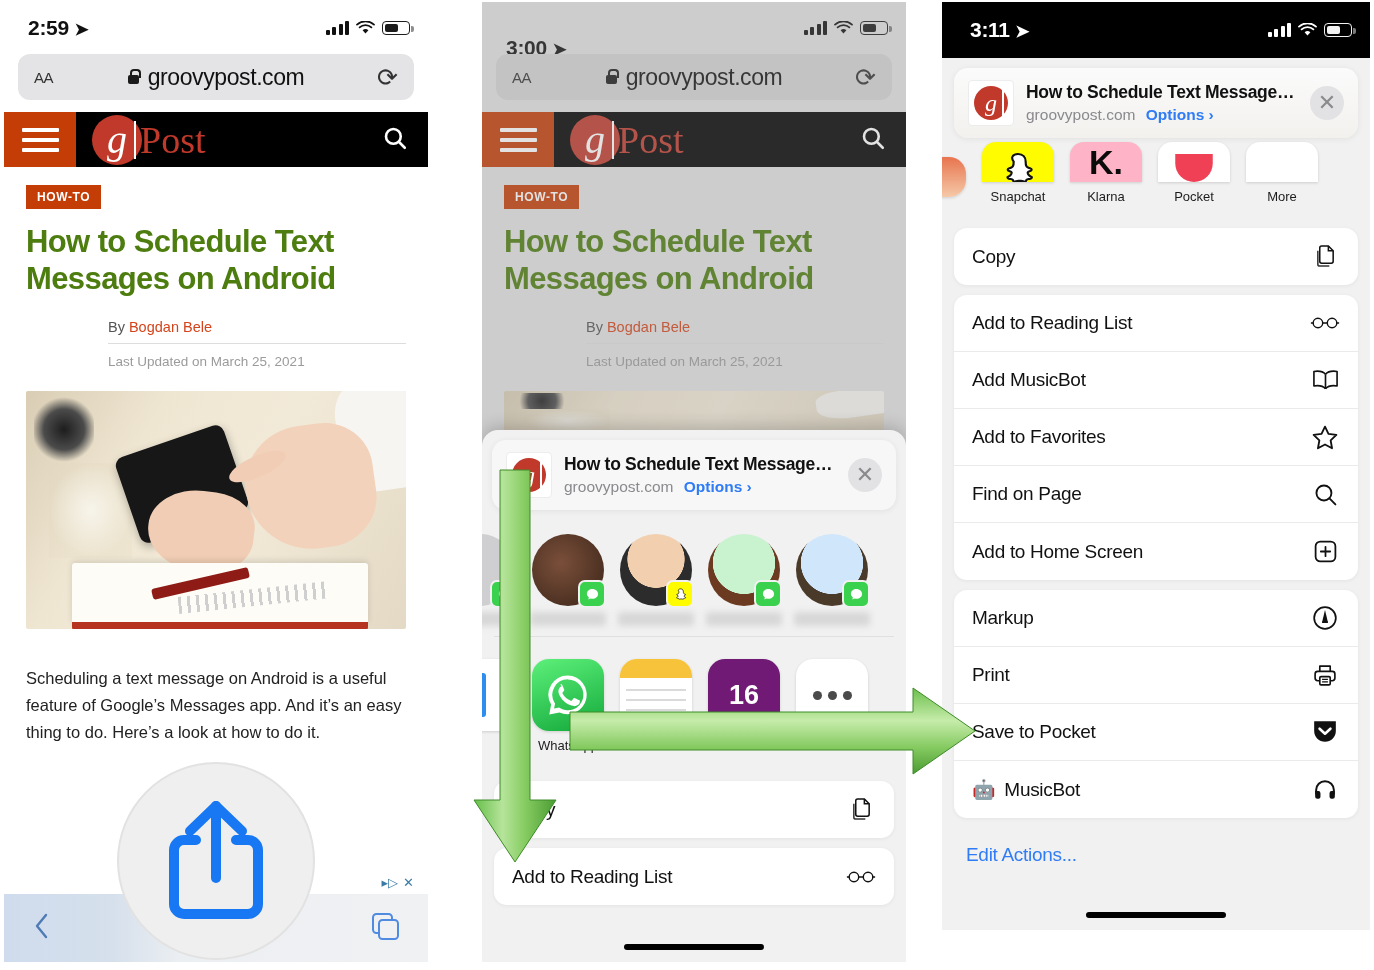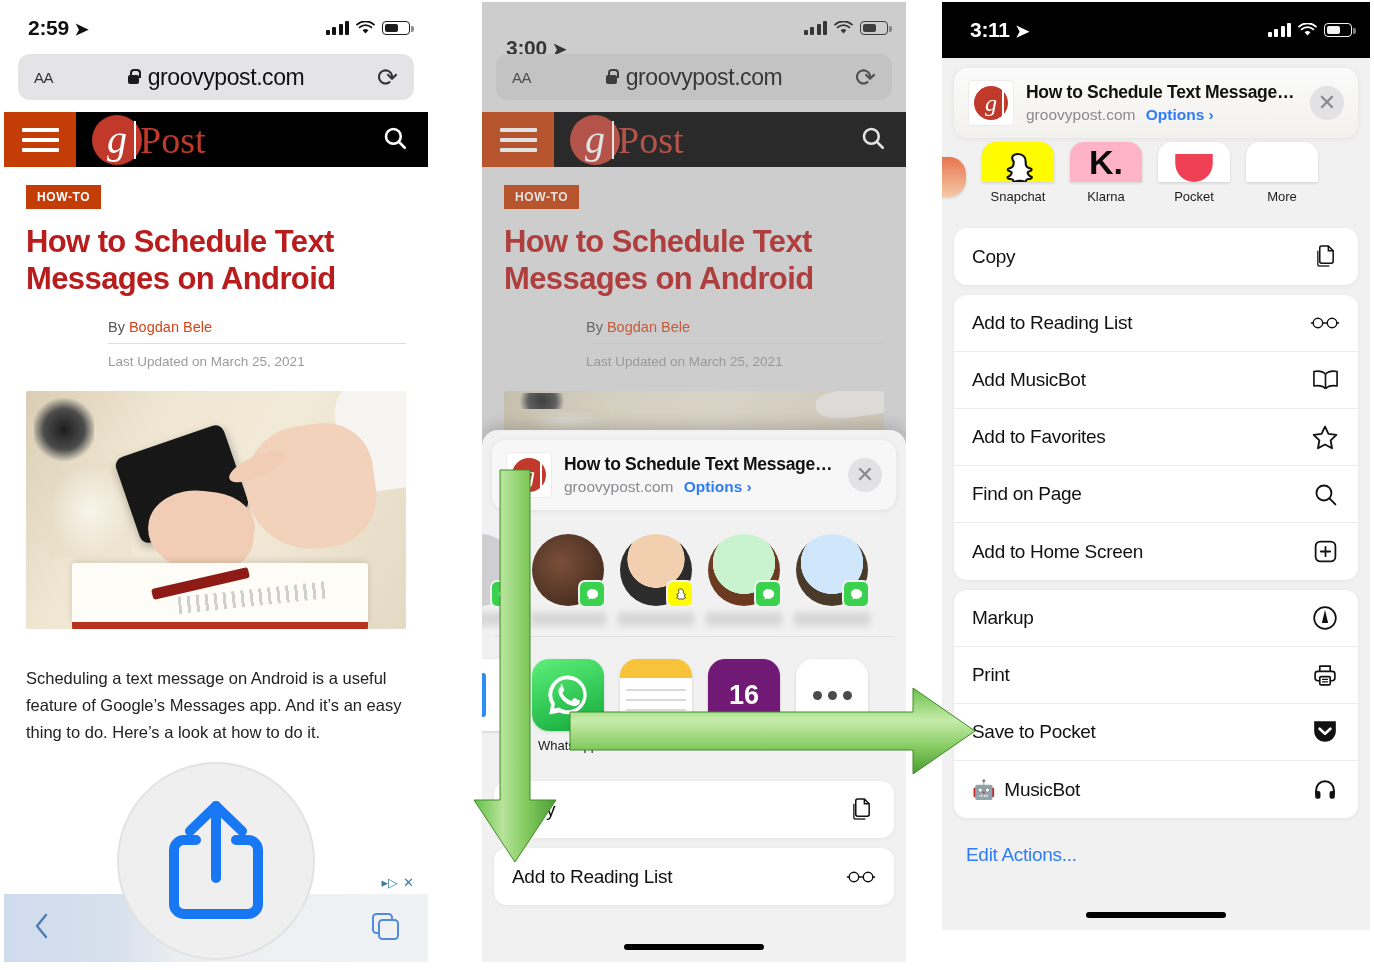--- a/index.html
+++ b/index.html
@@ -50,21 +50,21 @@
             display:flex; align-items:center; justify-content:center; line-height:1;
             position:relative; }
   .logo-g::after{content:""; position:absolute; right:6px; top:6px; bottom:6px; width:2px; background:#fff;}
   .logo-post { font-family:"Liberation Serif", serif; font-size:38px; color:#c0392b; margin-left:-2px; }
   .hdr-search { position:absolute; right:20px; color:#fff; }
 
   
   .article { padding:18px 22px 0; }
   .badge { display:inline-block; background:#c43c06; color:#fff; font-size:12px; font-weight:700;
            letter-spacing:.6px; padding:5px 11px; }
-  .art-title { font-size:31px; font-weight:700; line-height:1.2; color:#b91c1c;
+  .art-title { font-size:31px; font-weight:700; line-height:1.2; color:#4d7c0f;
                letter-spacing:-.6px; margin-top:14px; }
   .byline-wrap { margin:22px 0 0 82px; }
   .byline { font-size:14.5px; color:#555; padding-bottom:8px; border-bottom:1px solid #ddd; }
   .byline b { color:#d4441b; font-weight:400; }
   .updated { font-size:13.5px; color:#9b9b9b; padding-top:10px; }
 
   .art-photo { margin:22px 0 0; height:238px; border-radius:2px; position:relative; overflow:hidden;
                background:linear-gradient(120deg,#d9cdb4 0%,#efe6d2 28%,#f2ead8 55%,#e3d9c4 100%); }
   .art-photo .blur1{position:absolute;left:2%;top:2%;width:16%;height:28%;
         background:radial-gradient(circle at 50% 50%,#1d1d1d 0%,#4b4b4b 45%,rgba(180,170,150,0) 72%);}

